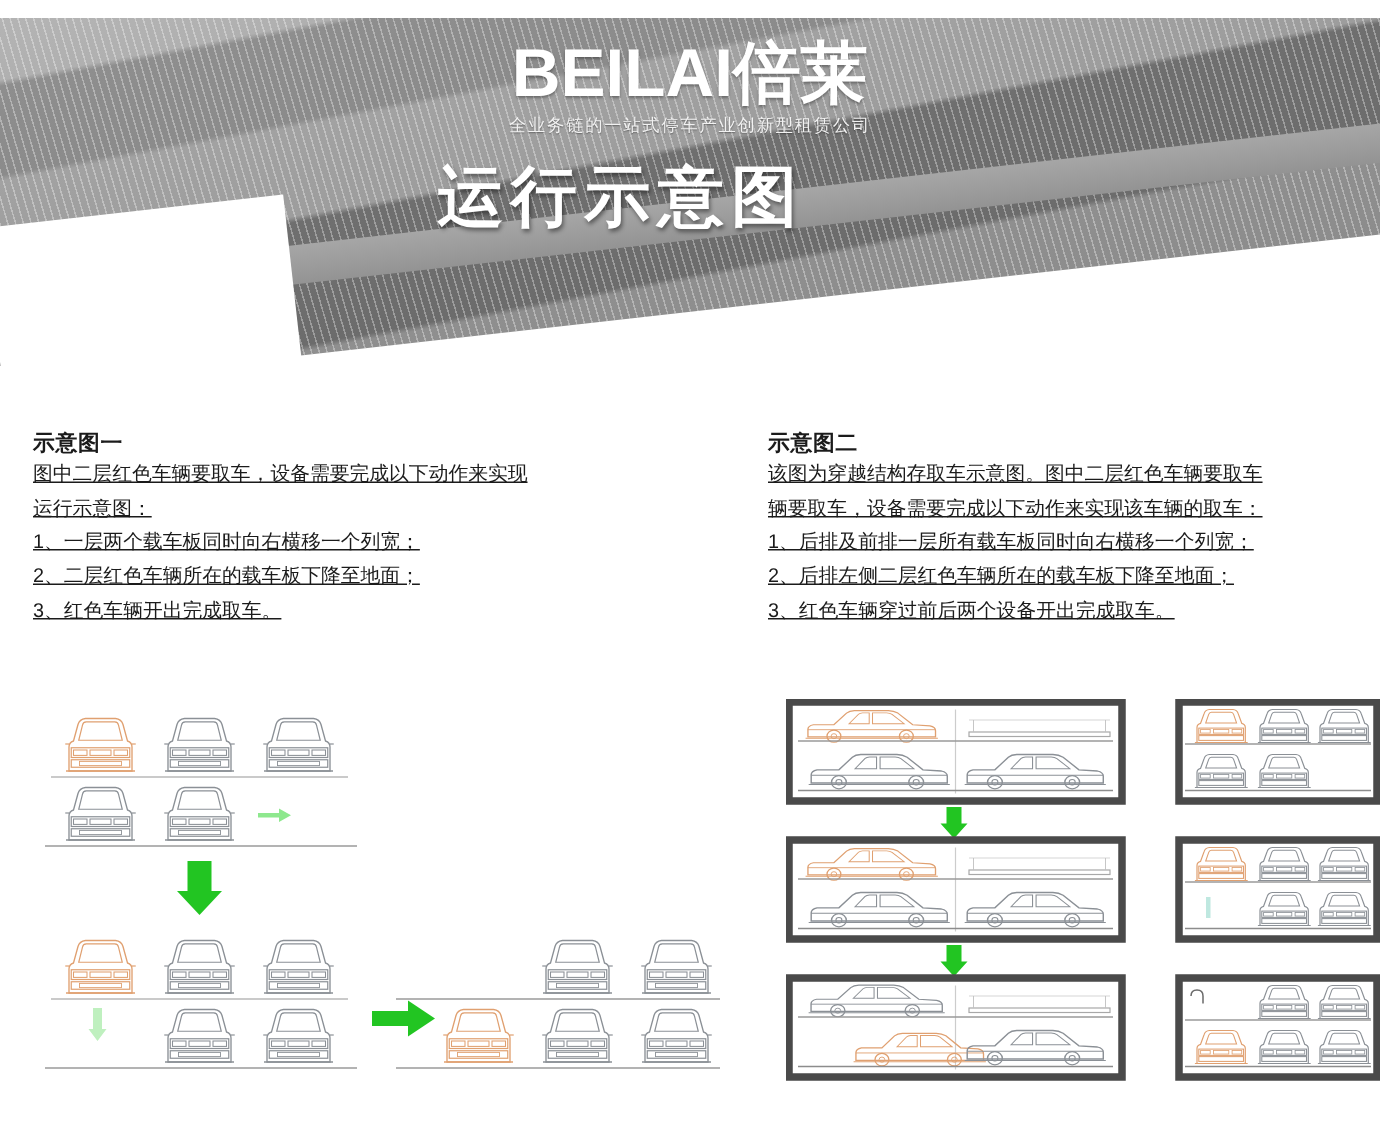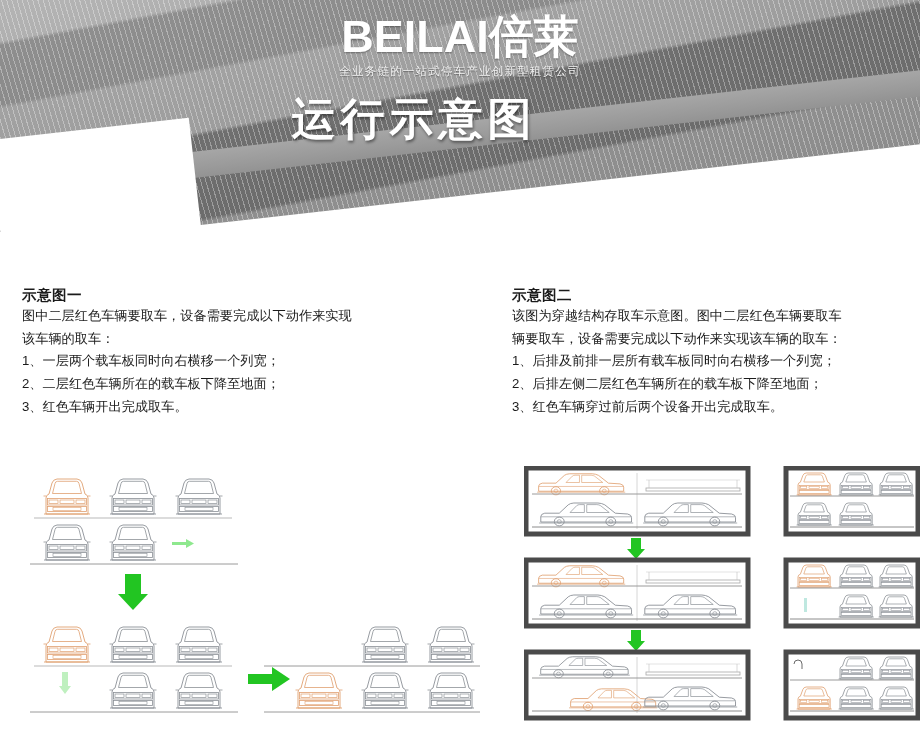--- a/index.html
+++ b/index.html
@@ -6,21 +6,21 @@
   html, body {
     width: 920px; height: 749px;
     background: #ffffff;
     font-family: "Liberation Sans", "DejaVu Sans", sans-serif;
     overflow: hidden;
   }
   #page { position: relative; width: 920px; height: 749px; background:#fff; }
 
   
   .banner {
-    position: absolute; left: 0; top: 0; width: 920px; height: 232px;
+    position: absolute; left: 0; top: 12px; width: 920px; height: 232px;
     overflow: hidden;
     padding-left: 18px;
   }
   .banner-slab {
     position: absolute; left: -40px; top: -70px; width: 1010px; height: 320px;
     background:
       repeating-linear-gradient(80deg,
         rgba(255,255,255,0.33) 0px, rgba(255,255,255,0.33) 1px,
         rgba(255,255,255,0.0) 1px, rgba(255,255,255,0.0) 5px),
       linear-gradient(176deg,
@@ -72,21 +72,21 @@
 
   
   .col { position: absolute; }
   .col-left  { left: 22px;  top: 286px; width: 440px; }
   .col-right { left: 512px; top: 286px; width: 420px; }
   .col-head {
     font-size: 14.5px; font-weight: bold; color: #1b1b1b;
     letter-spacing: 0.5px;
   }
   .col-body { font-size: 13.2px; color: #1b1b1b; line-height: 1.72; }
-  .col-body p { margin: 0; }
+  .col-body p { margin: 0; text-decoration: underline; }
 
   
   .diag1 { position: absolute; left: 20px; top: 462px; width: 460px; height: 270px; }
 
   
   .diag2 { position: absolute; left: 524px; top: 466px; width: 396px; height: 268px; }
 </style>
 </head>
 <body>
 
@@ -103,21 +103,21 @@
       </div>
       <div class="logo-sub">全业务链的一站式停车产业创新型租赁公司</div>
       <div class="banner-title">运行示意图</div>
     </div>
   </div>
 
   <div class="col col-left">
     <div class="col-head">示意图一</div>
     <div class="col-body">
       <p>图中二层红色车辆要取车，设备需要完成以下动作来实现</p>
-      <p>该车辆的取车：</p>
+      <p>运行示意图：</p>
       <p>1、一层两个载车板同时向右横移一个列宽；</p>
       <p>2、二层红色车辆所在的载车板下降至地面；</p>
       <p>3、红色车辆开出完成取车。</p>
     </div>
   </div>
 
   <div class="col col-right">
     <div class="col-head">示意图二</div>
     <div class="col-body">
       <p>该图为穿越结构存取车示意图。图中二层红色车辆要取车</p>

